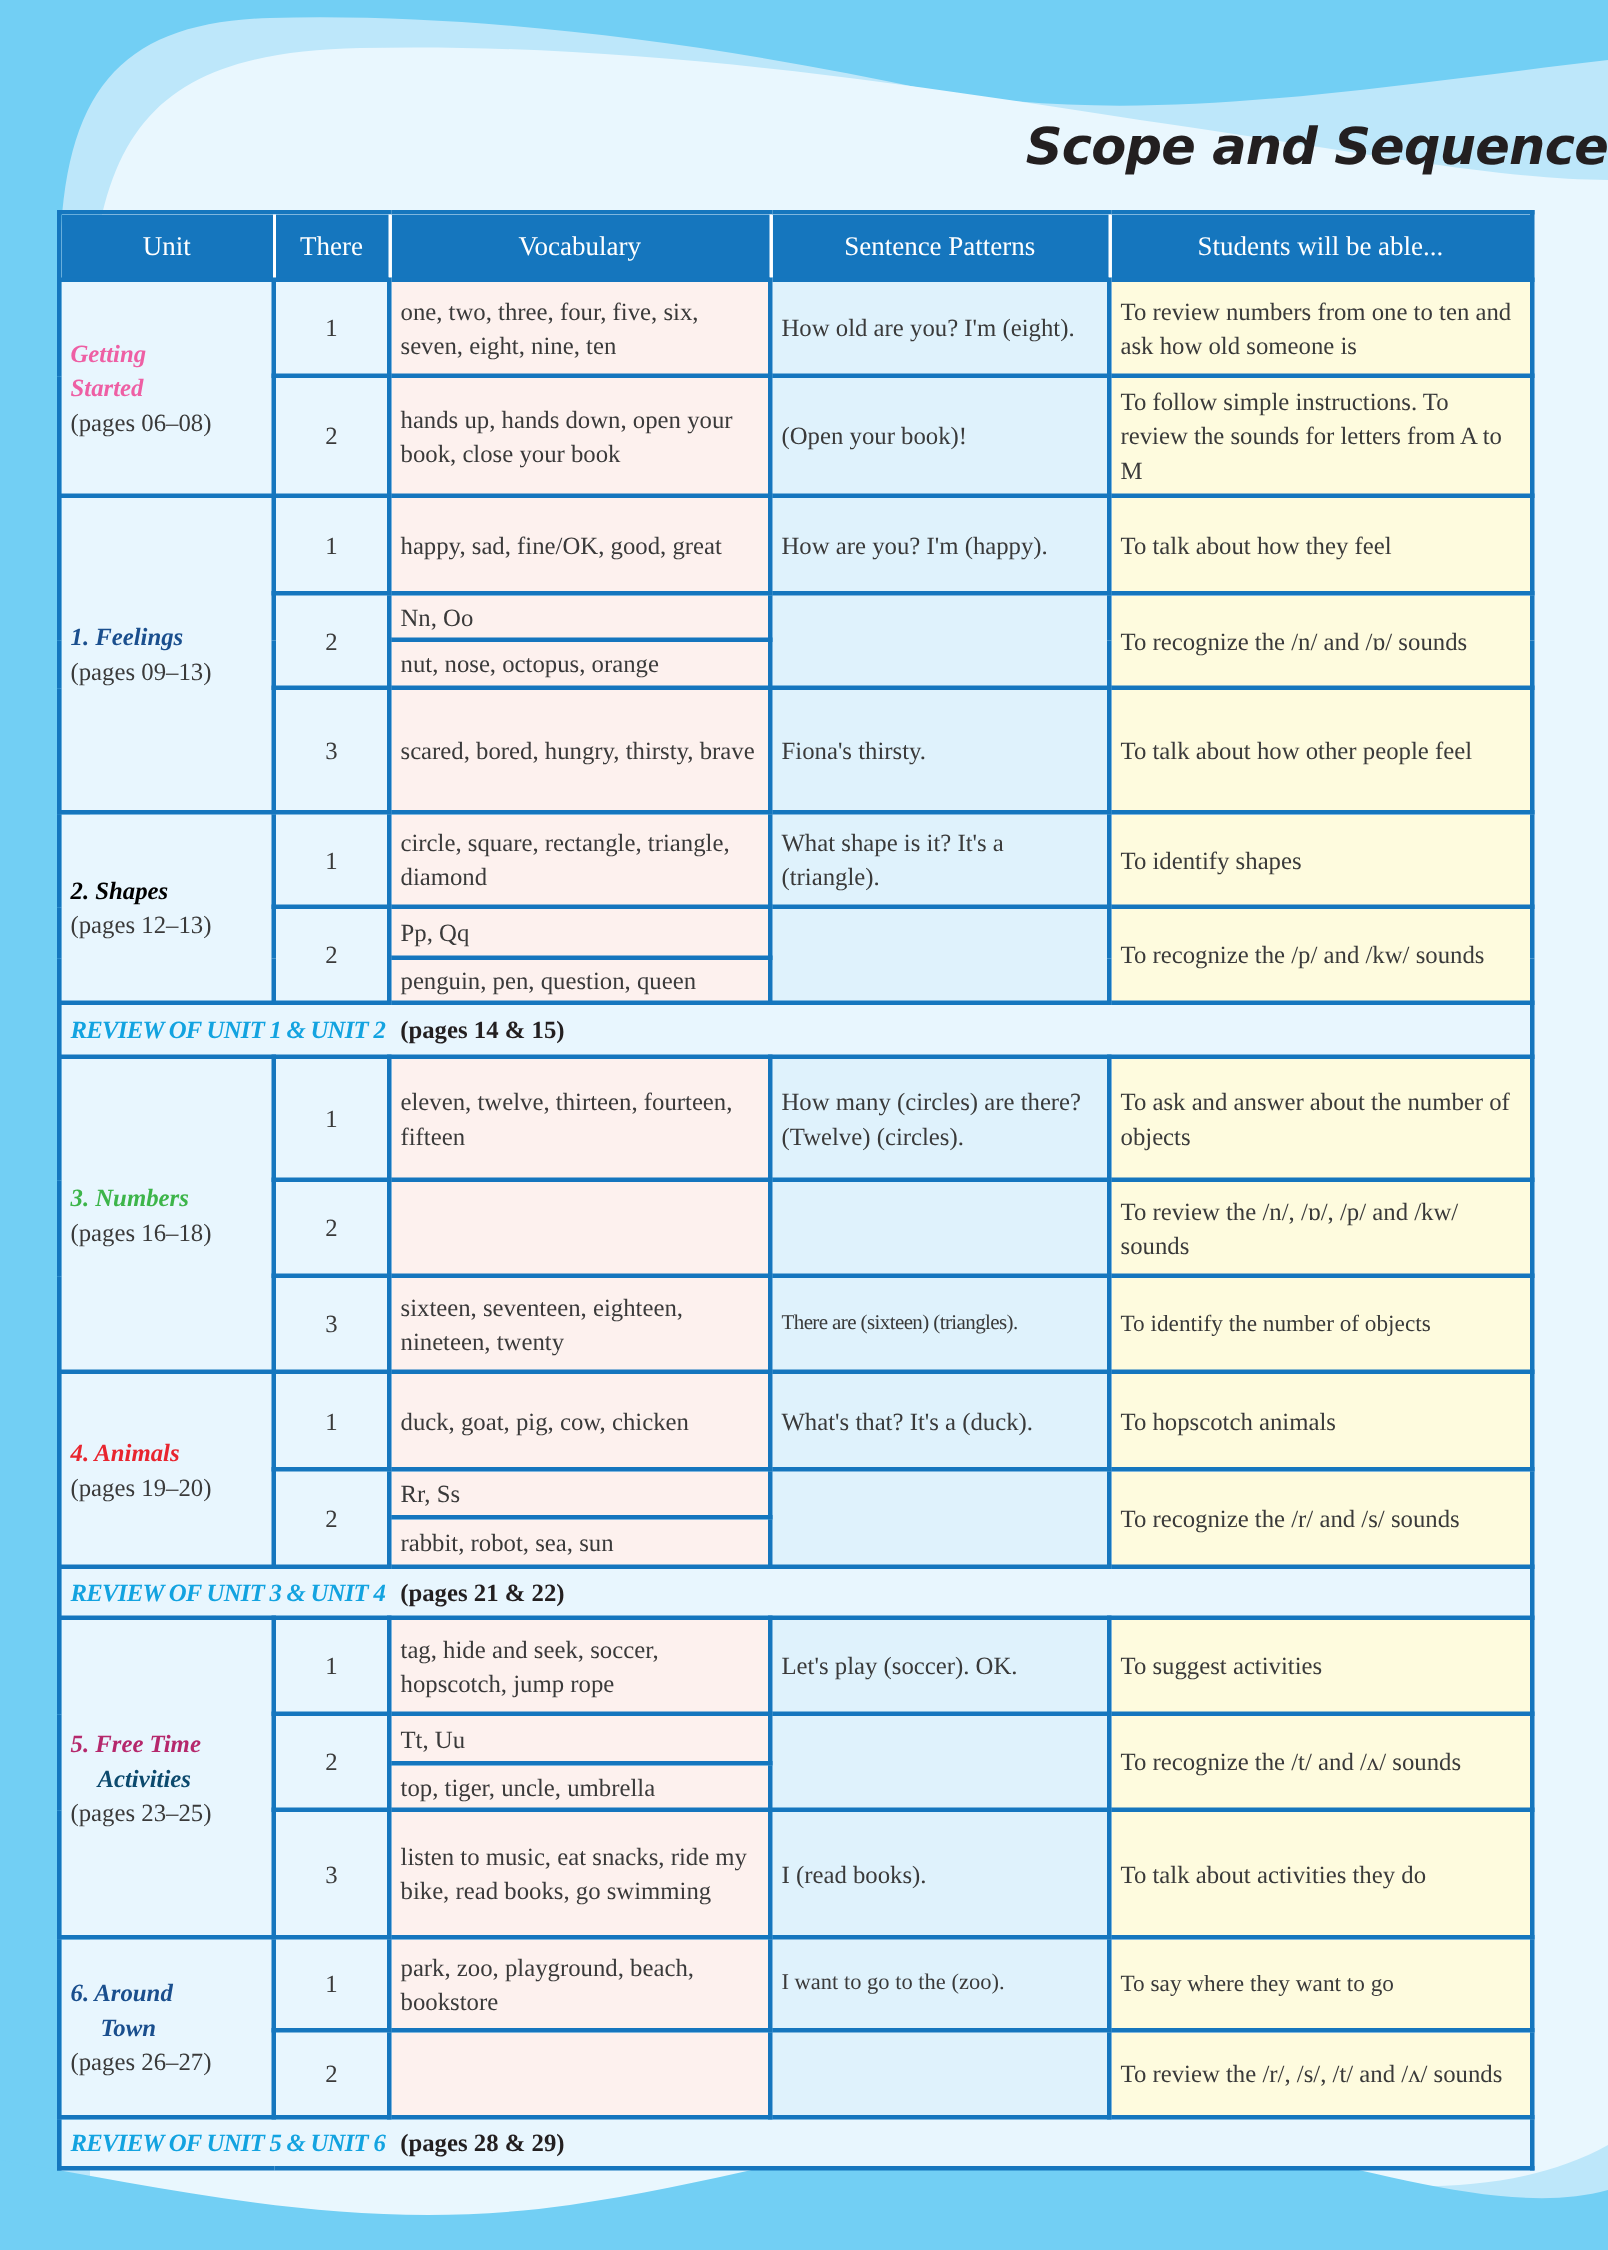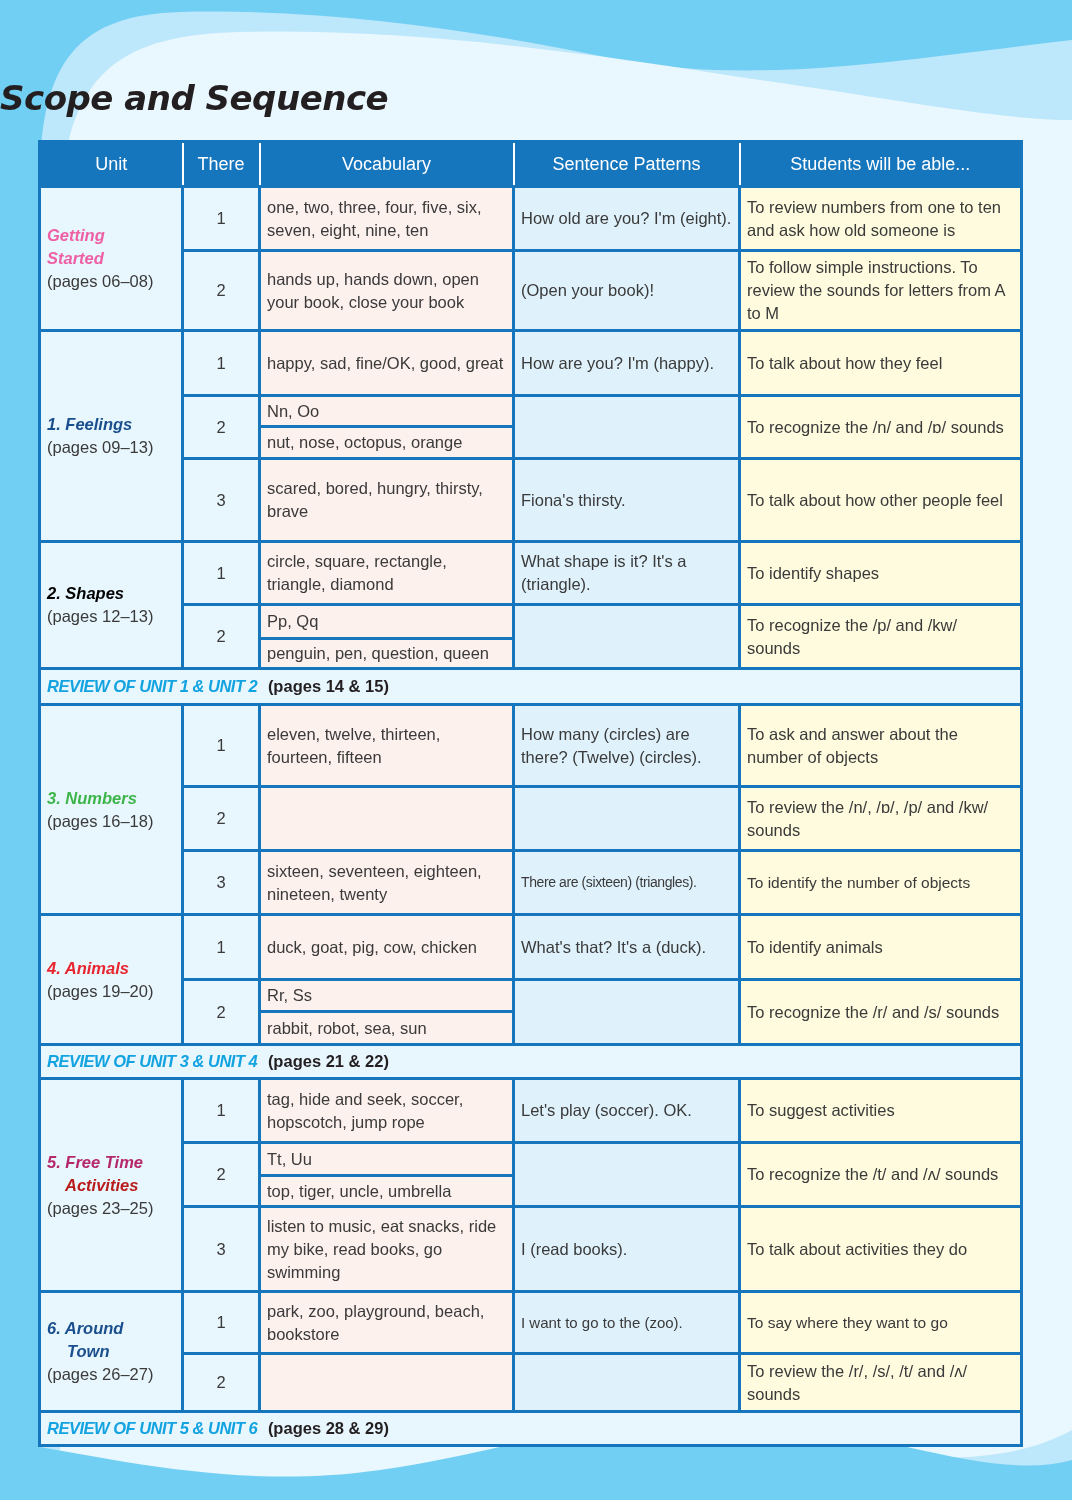--- a/index.html
+++ b/index.html
@@ -3,28 +3,28 @@
 <meta charset="utf-8">
 <style>
   html, body { margin:0; padding:0; }
   body {
     width:1072px; height:1500px; position:relative; overflow:hidden;
     background:#72cff4;
     font-family:"DejaVu Sans", sans-serif;
   }
   .bg-layer { position:absolute; }
   .title {
-    position:absolute; top:78px; left:0; width:1072px; text-align:left;
+    position:absolute; top:78px; left:0; width:1072px; text-align:right;
     font-family:"DejaVu Sans", sans-serif; font-weight:bold; font-style:italic;
     font-size:34px; color:#231f20; letter-spacing:-0.5px;
   }
   table.ss {
     position:absolute; left:38px; top:140px; width:982px;
     border-collapse:collapse; table-layout:fixed;
-    font-family:Liberation Sans, sans-serif;
+    font-family:Liberation Serif, serif;
   }
   table.ss td, table.ss th {
     border:3px solid #1576be; padding:0 6px; vertical-align:middle;
     font-size:16.5px; color:#3a3a3a; line-height:23px; overflow:hidden;
   }
   table.ss th {
     background:#1576be; color:#fff; font-weight:normal; font-size:18px;
     height:42px; border-left:2px solid #fff; border-right:2px solid #fff;
     border-top:3px solid #1576be; border-bottom:3px solid #1576be;
   }
@@ -167,21 +167,21 @@
     </tr>
 
     <tr style="height:65px">
       <td class="unit" rowspan="3">
         <span class="uname" style="color:#e8252f">4. Animals</span>
         <span class="upages">(pages 19–20)</span>
       </td>
       <td class="lesson">1</td>
       <td class="vocab sm">duck, goat, pig, cow, chicken</td>
       <td class="pattern">What's that? It's a (duck).</td>
-      <td class="goal">To identify animals</td>
+      <td class="goal">To hopscotch animals</td>
     </tr>
     <tr style="height:32px">
       <td class="lesson" rowspan="2">2</td>
       <td class="vocab">Rr, Ss</td>
       <td class="pattern" rowspan="2"></td>
       <td class="goal" rowspan="2">To recognize the /r/ and /s/ sounds</td>
     </tr>
     <tr style="height:33px">
       <td class="vocab">rabbit, robot, sea, sun</td>
     </tr>
@@ -189,21 +189,21 @@
     <tr style="height:34px">
       <td class="review" colspan="5">
         <span class="rv-label">REVIEW OF UNIT 3 &amp; UNIT 4</span>
         <span class="rv-pages">(pages 21 &amp; 22)</span>
       </td>
     </tr>
 
     <tr style="height:64px">
       <td class="unit" rowspan="4">
         <span class="uname" style="color:#b5286c">5. Free Time</span>
-        <span class="uname" style="color:#b91c1c;padding-left:18px">Activities</span>
+        <span class="uname" style="color:#0c4a6e;padding-left:18px">Activities</span>
         <span class="upages">(pages 23–25)</span>
       </td>
       <td class="lesson">1</td>
       <td class="vocab">tag, hide and seek, soccer, hopscotch, jump rope</td>
       <td class="pattern">Let's play (soccer). OK.</td>
       <td class="goal">To suggest activities</td>
     </tr>
     <tr style="height:33px">
       <td class="lesson" rowspan="2">2</td>
       <td class="vocab">Tt, Uu</td>

